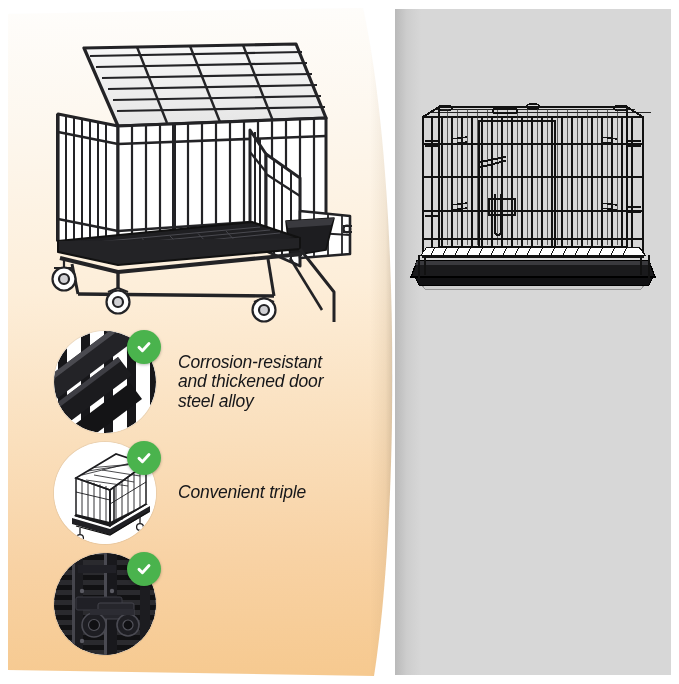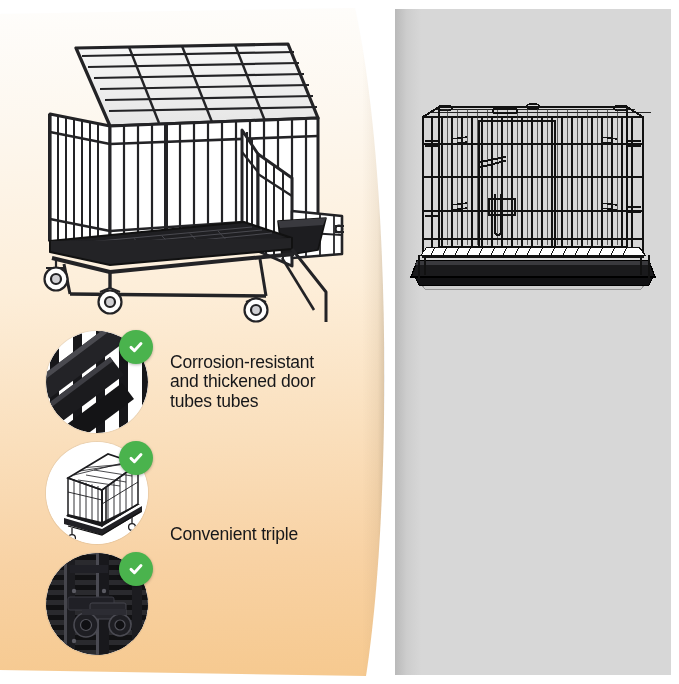--- a/index.html
+++ b/index.html
@@ -20,26 +20,27 @@
     background:#d7d7d7;
     overflow:hidden;
   }
   .right-panel .rp-shadow{
     position:absolute;left:0;top:0;width:26px;height:100%;
     background:linear-gradient(90deg,#b9b9b9 0%,#cdcdcd 45%,#d7d7d7 100%);
   }
 
   
   .left-panel{
-    position:absolute;left:0;top:8px;width:384px;height:668px;
+    position:absolute;left:8px;top:8px;width:384px;height:668px;
     overflow:hidden;
     -webkit-clip-path:path("M0,6 L355,0 C392,170 392,500 366,668 L0,662 Z");
     clip-path:path("M0,6 L355,0 C392,170 392,500 366,668 L0,662 Z");
     background:linear-gradient(178deg,#fefdfb 0%,#fdf7ee 18%,#fdeed9 42%,#fadfbc 64%,#f8d2a4 82%,#f6c98f 100%);
     filter:drop-shadow(2px 3px 5px rgba(0,0,0,.30));
+    font-style:italic;
   }
   .left-panel .lp-edge{
     position:absolute;right:0;top:0;width:22px;height:100%;
     background:linear-gradient(90deg,rgba(150,120,80,0) 0%,rgba(150,120,80,.10) 70%,rgba(110,90,60,.22) 100%);
     pointer-events:none;
   }
 
   
   .hero{position:absolute;left:30px;top:18px;width:330px;height:300px;}
   .hero svg{display:block;width:100%;height:100%;}
@@ -73,21 +74,21 @@
     letter-spacing:-0.2px;
   }
 
   
   .feat-L{left:46px;}
   .feat-L .thumb{width:102px;height:102px;}
   .feat-L .badge{width:34px;height:34px;right:-5px;top:-1px;}
   .feat-L .feat-text{margin-left:22px;font-size:17.5px;line-height:19.5px;}
 
   #feat-L1{top:323px;}
-  #feat-L2{top:434px;align-items:flex-end;}
+  #feat-L2{top:434px;}
   #feat-L3{top:545px;}
 
   .nowrapline{display:block;white-space:nowrap;}
 </style>
 </head>
 <body>
 
 <div class="stage">
 
   <div class="right-panel">
@@ -398,21 +399,21 @@
         </div>
         <div class="badge good">
           <svg width="18" height="18" viewBox="0 0 18 18" xmlns="http://www.w3.org/2000/svg">
             <path d="M4 9.4 L7.4 12.8 L14 5.6" stroke="#ffffff" stroke-width="2.9" fill="none" stroke-linecap="round" stroke-linejoin="round"></path>
           </svg>
         </div>
       </div>
       <div class="feat-text">
         <span class="nowrapline">Corrosion-resistant</span>
         <span class="nowrapline">and thickened door</span>
-        <span class="nowrapline">tubes tubes</span>
+        <span class="nowrapline">steel alloy</span>
       </div>
     </div>
 
     <div class="feat feat-L" id="feat-L2">
       <div class="thumb-wrap">
         <div class="thumb">
           <svg viewBox="0 0 102 102" xmlns="http://www.w3.org/2000/svg">
             <defs>
                 <clipPath id="clipL2">
                   <circle cx="51" cy="51" r="51"></circle>

